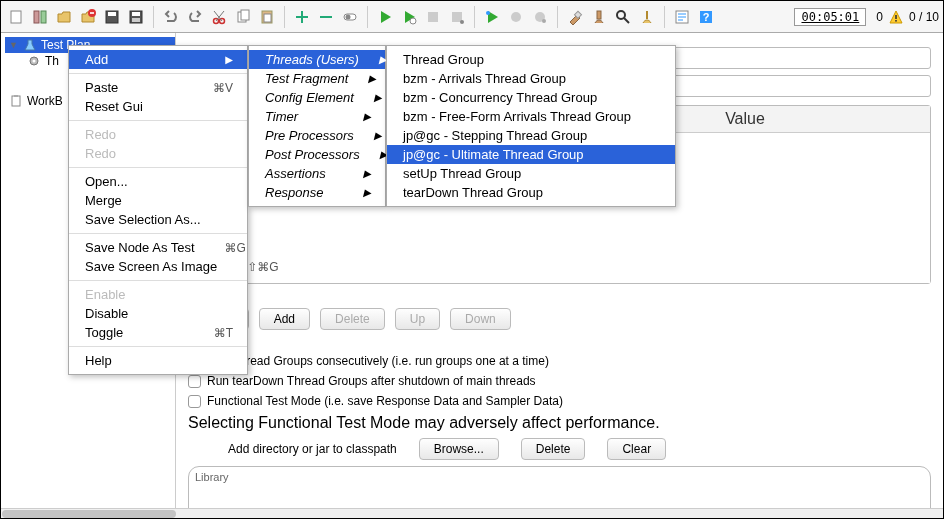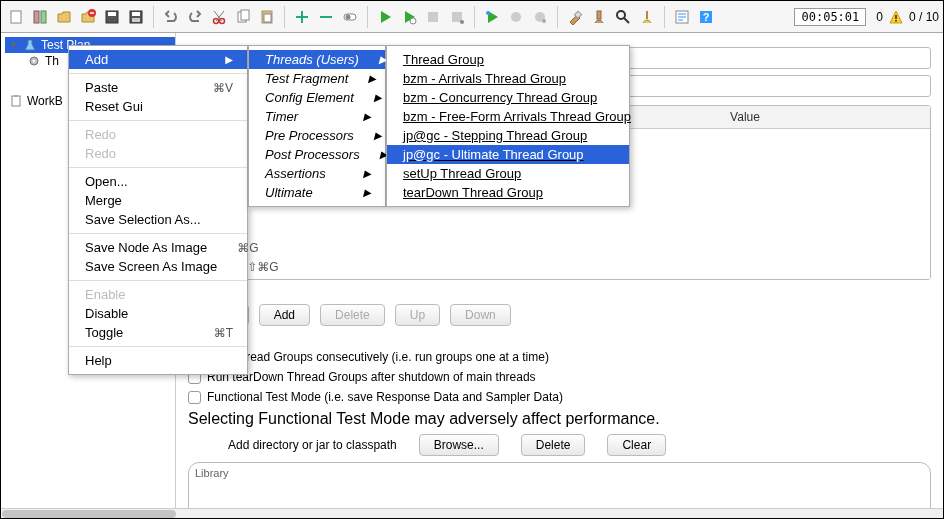--- a/index.html
+++ b/index.html
@@ -1,34 +1,34 @@
 <!DOCTYPE html>
 <html><head>
 <meta charset="utf-8">
 <style>
 * { margin: 0; padding: 0; box-sizing: border-box; }
 body { font-family: -apple-system, "Lucida Grande", Arial, sans-serif; font-size: 12px; color: #000; background: #fff; overflow: hidden; width: 944px; height: 519px; position: relative; border: 1px solid #000; }
 .toolbar { height: 32px; border-bottom: 1px solid #aaa; display: flex; align-items: center; padding: 2px 4px; gap: 2px; background: #f6f6f6; }
 .toolbar .tb-btn { width: 22px; height: 22px; display:flex; align-items:center; justify-content:center; cursor:pointer; border-radius:3px; }
 .toolbar .sep { width:1px; height:22px; background:#ccc; margin:0 4px; }
-.toolbar .timer { margin-left:auto; border:1px solid #999; padding:1px 6px; font-family:monospace; font-size:12px; background:#fff; }
+.toolbar .timer { margin-left:auto; border:1px solid #999; padding:1px 6px; font-family:monospace; font-size:12px; background:#fff;text-decoration:underline; }
 .toolbar .counts { margin-left:8px; display:flex; align-items:center; gap:6px; font-size:12px; }
 .content { display:flex; height:calc(100% - 42px); }
 .sidebar { width:175px; border-right:1px solid #ccc; padding:4px 0; background:#fff; position:relative; }
 .tree-item { display:flex; align-items:center; gap:4px; padding:1px 4px; font-size:12px; }
 .tree-item.sel { background:#2a62d9; color:#fff; }
 .tree-toggle { width:10px; font-size:9px; color:#666; }
 .tree-icon { width:14px; height:14px; display:flex; align-items:center; justify-content:center; }
 .main { flex:1; padding:8px 12px; overflow:hidden; position:relative; }
 .field-row { display:flex; align-items:center; gap:6px; margin:6px 0; }
 .field-row label { font-size:12px; }
 .field-row input[type=text] { flex:1; border:1px solid #bbb; border-radius:3px; padding:3px 6px; font-size:12px; background:#fff; }
 .table-wrap { border:1px solid #bbb; border-radius:3px; margin-top:8px; }
 .table-head { display:flex; background:#f3f3f3; border-bottom:1px solid #ccc; }
-.table-head div { flex:1; text-align:center; padding:4px; font-size:12px; color:#333; border-right:1px solid #ccc; }
+.table-head div { flex:1; text-align:center; padding:4px; font-size:16px; color:#333; border-right:1px solid #ccc; }
 .table-head div:last-child { border-right:none; }
 .table-body { height:150px; background:#fff; }
 .btn-row { display:flex; gap:10px; justify-content:flex-start; margin:24px 0; }
 .btn { border:1px solid #bbb; background:linear-gradient(#fefefe,#e8e8e8); border-radius:4px; padding:3px 14px; font-size:12px; cursor:pointer; }
 .btn.disabled { color:#aaa; }
 .chk-row { display:flex; align-items:center; gap:6px; margin:6px 0; font-size:12px; }
 .chk { width:13px; height:13px; border:1px solid #999; border-radius:3px; background:#fff; }
 .note { font-size:16px; margin:6px 0; }
 .lib-box { border:1px solid #bbb; border-radius:11px; height:60px; padding:4px 6px; font-size:11px; color:#666; margin-top:4px; }
 .hscroll { position:absolute; bottom:0; left:0; right:0; height:10px; background:#f0f0f0; border-top:1px solid #ccc; }
@@ -337,21 +337,21 @@
       <span>Open...</span>
     </div>
     <div class="mi">
       <span>Merge</span>
     </div>
     <div class="mi">
       <span>Save Selection As...</span>
     </div>
     <hr>
     <div class="mi">
-      <span>Save Node As Image</span>
+      <span>Save Node As Test</span>
       <span class="sc">⌘G</span>
     </div>
     <div class="mi">
       <span>Save Screen As Image</span>
       <span class="sc">⇧⌘G</span>
     </div>
     <hr>
     <div class="mi dis">
       <span>Enable</span>
     </div>
@@ -391,26 +391,26 @@
     </div>
     <div class="mi">
       <span>Post Processors</span>
       <span class="arr">▶</span>
     </div>
     <div class="mi">
       <span>Assertions</span>
       <span class="arr">▶</span>
     </div>
     <div class="mi">
-      <span>Ultimate</span>
-      <span class="arr">▶</span>
-    </div>
-  </div>
-
-<div class="menu" id="menu3" style="left:385px; top:44px; width:244px;text-decoration:underline;">
+      <span>Response</span>
+      <span class="arr">▶</span>
+    </div>
+  </div>
+
+<div class="menu" id="menu3" style="left:385px; top:44px; width:290px;">
     <div class="mi">
       <span>Thread Group</span>
     </div>
     <div class="mi">
       <span>bzm - Arrivals Thread Group</span>
     </div>
     <div class="mi">
       <span>bzm - Concurrency Thread Group</span>
     </div>
     <div class="mi">

